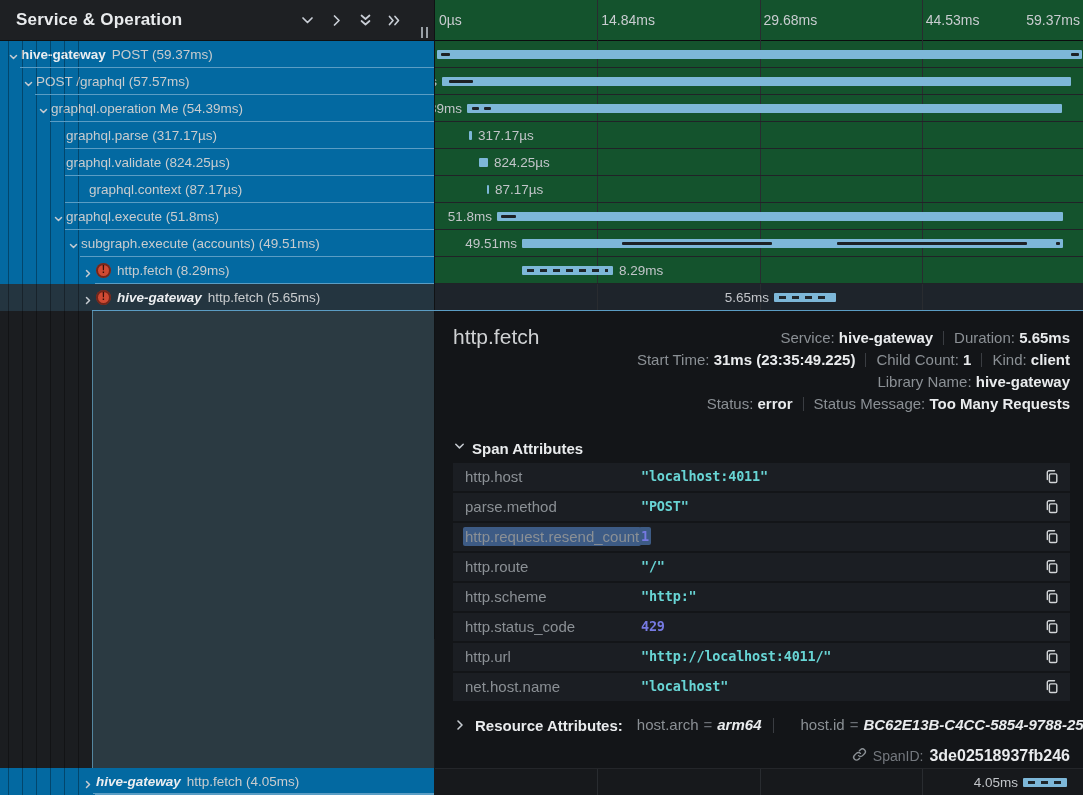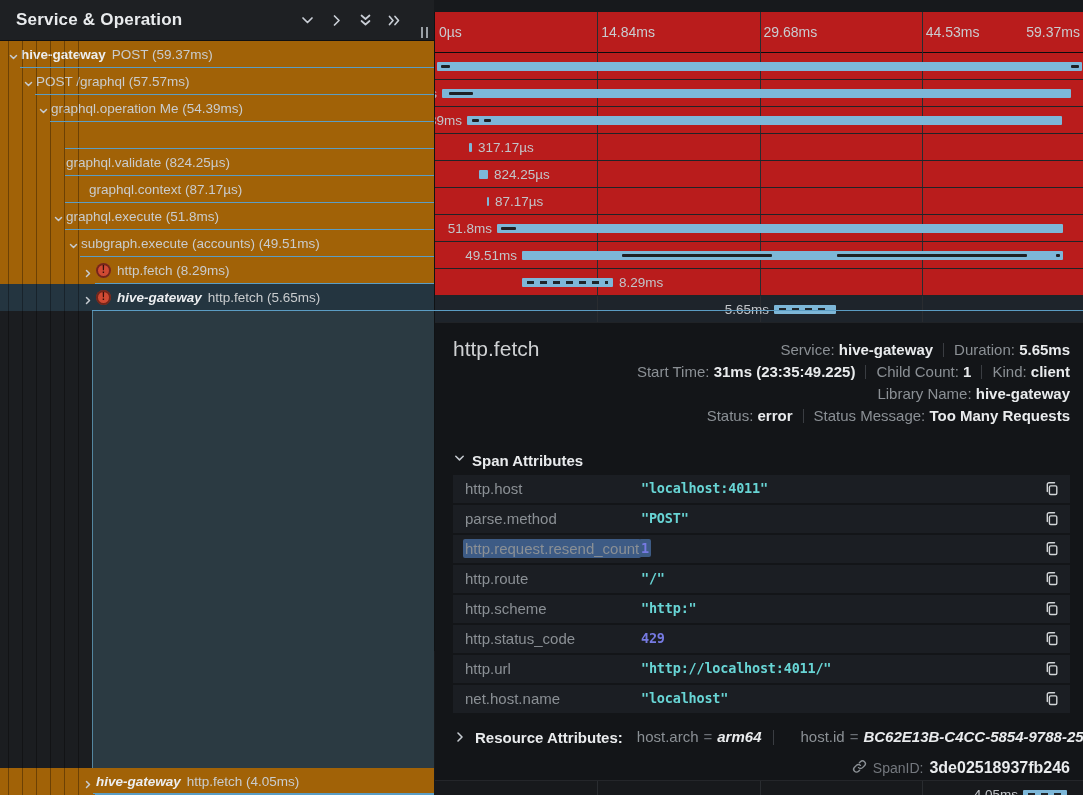--- a/index.html
+++ b/index.html
@@ -12,21 +12,21 @@
   .left-header { position:absolute; left:0; top:0; width:434px; height:41px; background:#1e2023;
                  border-bottom:1px solid #0f1012; }
   .lh-title { position:absolute; left:16px; top:10px; font-size:17px; font-weight:700; color:#e9ebed; letter-spacing:.2px; }
   .lh-icons { position:absolute; right:32px; top:13px; display:flex; gap:14px; }
   .lh-icons .hicon { width:15px; height:15px; cursor:pointer; }
   .hicon svg { stroke:#c9ced6; fill:none; stroke-width:1.7; stroke-linecap:round; stroke-linejoin:round; }
   .resize-handle { position:absolute; right:6px; top:27px; display:flex; gap:3px; cursor:col-resize; }
   .resize-handle i { display:block; width:2px; height:11px; background:#9aa0a6; }
 
   #tree-rows { position:absolute; left:0; top:41px; width:434px; }
-  .tree-row { position:absolute; left:0; width:434px; height:27px; background:#a16207; cursor:pointer; }
+  .tree-row { position:absolute; left:0; width:434px; height:27px; background:#0369a1; cursor:pointer; }
   .tree-row.selected { background:#243540; }
   .tree-row .underline { position:absolute; bottom:0; height:1px; background:#5b9dc4; right:0; z-index:3; }
   .tr-content { position:absolute; top:0; left:0; height:27px; display:flex; align-items:center; z-index:2; }
   .t-chev { width:13px; height:11px; flex:0 0 13px; }
   .t-chev svg { stroke:#c6cbd1; fill:none; stroke-width:1.5; stroke-linecap:round; stroke-linejoin:round; }
   .t-spacer { width:13px; flex:0 0 13px; }
   .err-icon { width:15px; height:15px; flex:0 0 15px; margin-right:6px; border-radius:50%;
               background:#d04a33; position:relative;
               box-shadow:inset 0 0 0 2px rgba(40,10,6,.55); }
   .err-icon::after { content:"!"; position:absolute; left:0; right:0; top:0.5px; text-align:center;
@@ -35,21 +35,21 @@
   .t-service { font-weight:700; color:#eceef0; margin-right:6px; }
   .t-service.italic { font-style:italic; }
 
   .guides { position:absolute; top:41px; left:0; width:92px; height:754px; z-index:2; pointer-events:none; }
   .guides i { position:absolute; top:0; bottom:0; width:1px; background:rgba(0,0,0,.33); }
 
   .subtree-panel { position:absolute; left:92px; top:311px; width:342px; height:457px;
                    background:#2b3a42; border-left:1px solid #54869f; z-index:4; }
 
   
-  .right-panel { position:absolute; left:434px; top:0; width:649px; height:639px; background:#b91c1c; border-left:1px solid #101214;margin-top:12px; }
+  .right-panel { position:absolute; left:434px; top:0; width:649px; height:639px; background:#14532d; border-left:1px solid #101214; }
   .ruler { position:absolute; left:0; top:0; width:649px; height:41px; border-bottom:1px solid #0b0c0e; }
   .tick-label { position:absolute; top:12px; font-size:14px; color:#c9ccd0; white-space:nowrap; }
   .gridline { position:absolute; top:0; width:1px; background:#292c30; z-index:0; }
 
   #timeline-rows { position:absolute; left:0; top:41px; width:649px; height:270px; }
   .tl-row { position:absolute; left:0; width:649px; height:27px; border-bottom:1px solid #202327; overflow:hidden; }
   .tl-row.selected { background:#1e242b; }
   .bar { position:absolute; top:9px; height:9px; background:#7db7d8; border-radius:1px; z-index:1; }
   .bar .mark { position:absolute; top:3px; height:3px; background:#1d2125; border-radius:1px; }
   .bar.striped::after { content:""; position:absolute; left:5px; right:5px; top:3px; height:3px;
@@ -149,20 +149,24 @@
         <div class="tree-row" style="top: 54px;">
           <div class="tr-content" style="padding-left: 38px;">
             <span class="t-chev"><svg width="11" height="11" viewBox="0 0 11 11">
                 <polyline points="2.5,3.5 5.5,6.5 8.5,3.5"></polyline>
               </svg></span>
             <span class="t-label">graphql.operation Me (54.39ms)</span>
           </div>
           <div class="underline" style="left: 50px;"></div>
         </div>
         <div class="tree-row" style="top: 81px;">
+          <div class="tr-content" style="padding-left: 53px;">
+            <span class="t-spacer"></span>
+            <span class="t-label">graphql.parse (317.17µs)</span>
+          </div>
           <div class="underline" style="left: 65px;"></div>
         </div>
         <div class="tree-row" style="top: 108px;">
           <div class="tr-content" style="padding-left: 53px;">
             <span class="t-spacer"></span>
             <span class="t-label">graphql.validate (824.25µs)</span>
           </div>
           <div class="underline" style="left: 65px;"></div>
         </div>
         <div class="tree-row" style="top: 135px;">

